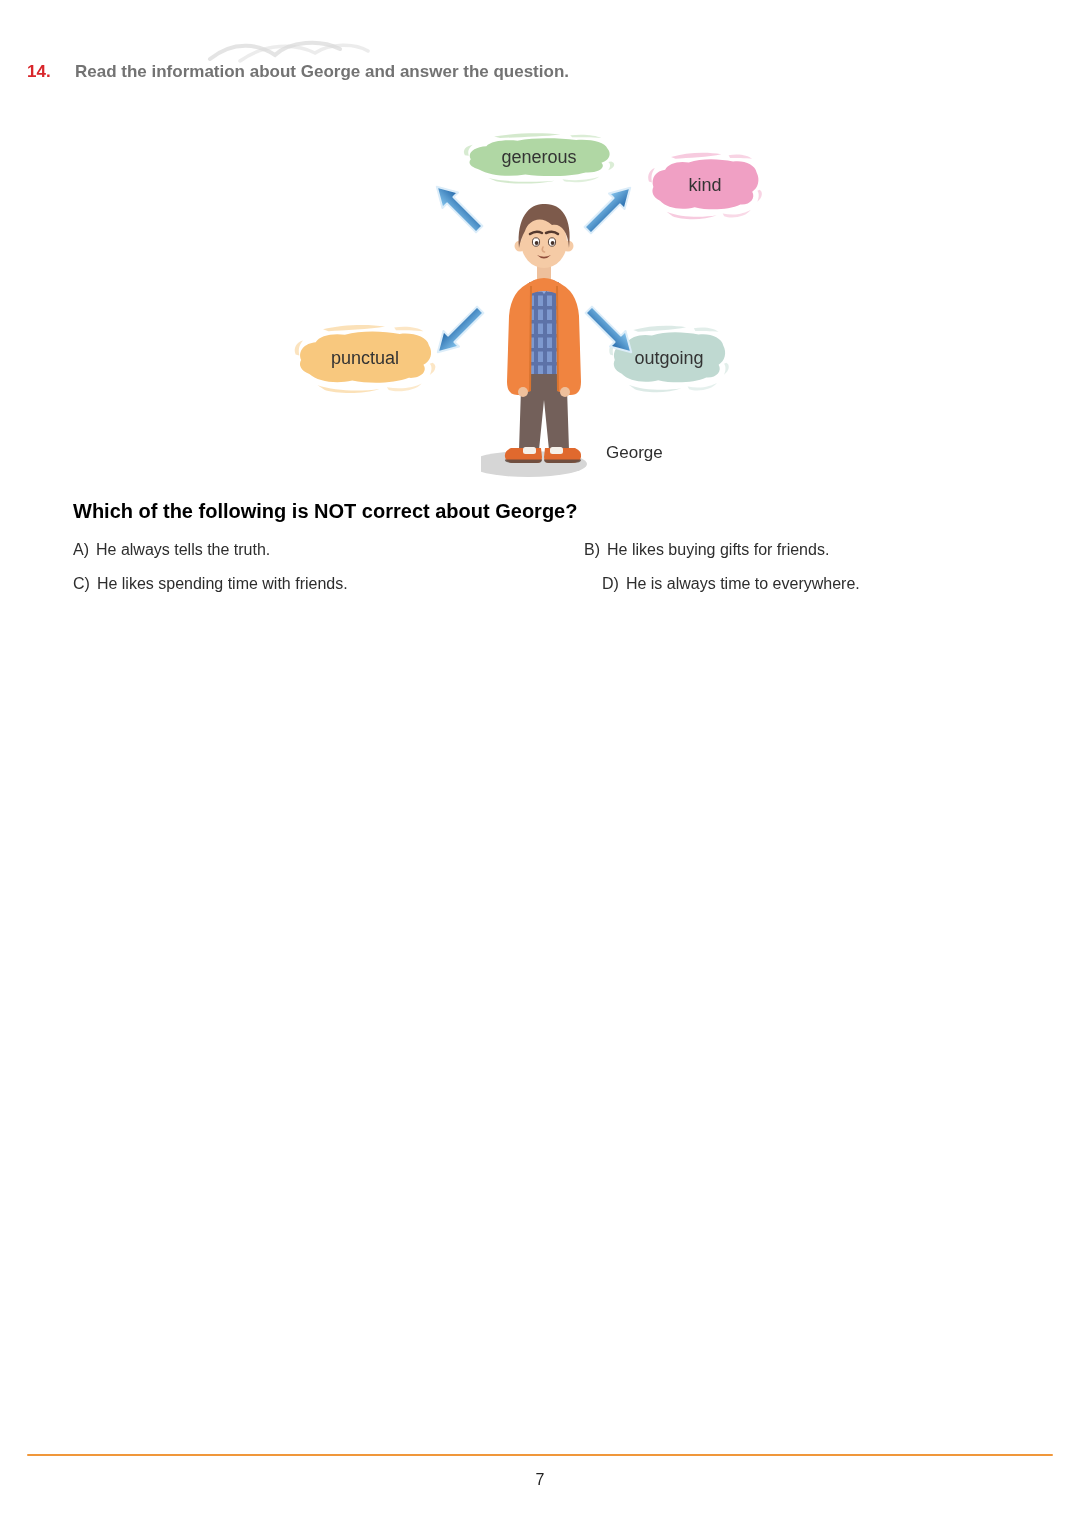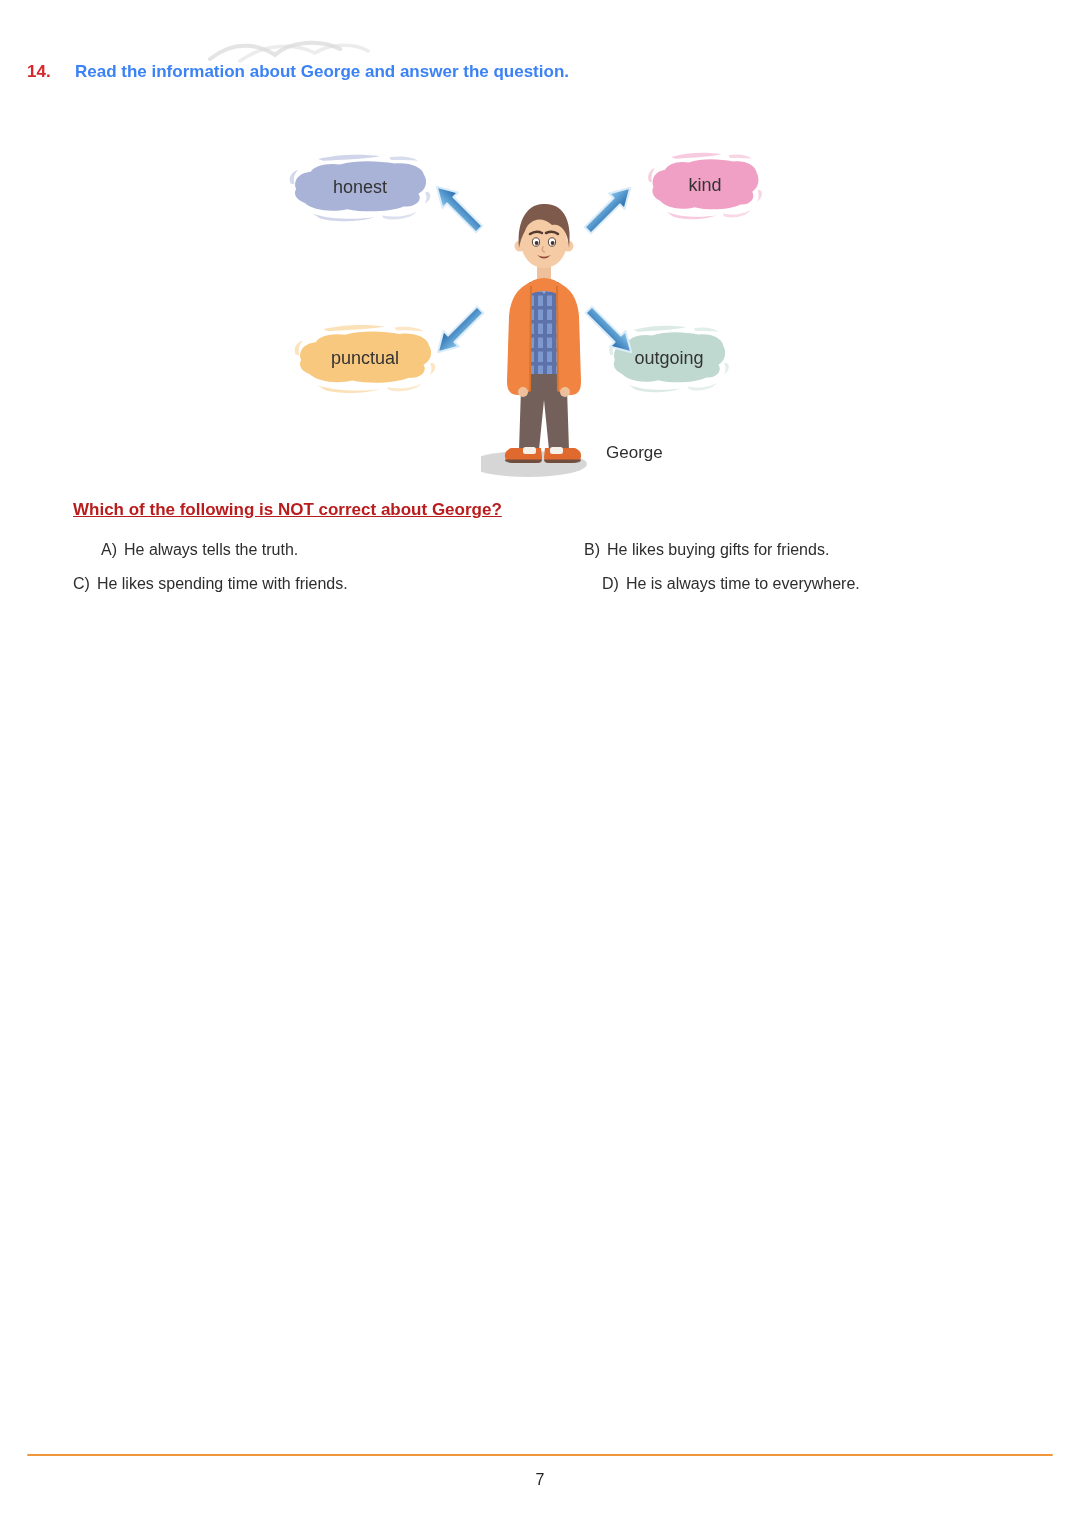--- a/index.html
+++ b/index.html
@@ -11,21 +11,21 @@
   .page { position:absolute; inset:0; background:#ffffff;border-radius:9px; }
 
   
   .watermark { position:absolute; left:205px; top:34px; width:170px; height:32px; }
   .q-num {
     position:absolute; left:27px; top:62px;
     font-size:17px; font-weight:bold; color:#d8262b; line-height:20px;
   }
   .q-title {
     position:absolute; left:75px; top:62px;
-    font-size:17px; font-weight:bold; color:#3b82f6; line-height:20px;
+    font-size:17px; font-weight:bold; color:#737373; line-height:20px;
   }
 
   
   .diagram { position:absolute; left:0; top:0; width:1080px; height:500px; }
   .splash { position:absolute; display:flex; align-items:center; justify-content:center; }
   .splash svg.bg { position:absolute; inset:0; width:100%; height:100%; }
   .splash .trait-label {
     position:relative; font-size:18px; color:#333333; padding-bottom:5px; white-space:nowrap;
   }
   .splash-honest   { left:287px; top:149px; width:146px; height:82px; }
@@ -42,25 +42,25 @@
 
   .boy { position:absolute; left:481px; top:200px; width:124px; height:282px; }
   .george-label {
     position:absolute; left:583px; top:443px;
     font-size:17px; color:#2f2f2f;margin-left:23px;
   }
 
   
   .prompt {
     position:absolute; left:73px; top:500px;
-    font-size:17px; font-weight:bold; color:#b91c1c;text-decoration:underline;
+    font-size:20px; font-weight:bold; color:#000000;
   }
   .option { position:absolute; font-size:16px; color:#2d2d2d; white-space:nowrap; }
   .option .opt-label { margin-right:7px; }
-  .option-a { left:73px;  top:541px;margin-left:28px; }
+  .option-a { left:73px;  top:541px; }
   .option-b { left:584px; top:541px; }
   .option-c { left:73px;  top:575px; }
   .option-d { left:602px; top:575px; }
 
   
   .footer-line {
     position:absolute; left:27px; right:27px; top:1454px; height:2px;
     background:#f0973a; border-radius:1px;
   }
   .page-num {
@@ -95,27 +95,27 @@
   <svg class="watermark" viewBox="0 0 170 30">
     <path d="M5,24 C30,4 55,10 70,20 C85,6 115,4 135,14" stroke="#c9c9c9" stroke-width="4" fill="none" opacity="0.5" stroke-linecap="round"></path>
     <path d="M35,26 C60,8 90,8 110,18 C125,8 150,8 163,16" stroke="#dadada" stroke-width="3.5" fill="none" opacity="0.5" stroke-linecap="round"></path>
   </svg>
 
   <div class="q-num">14.</div>
   <div class="q-title">Read the information about George and answer the question.</div>
 
   <div class="diagram">
 
-    <div class="splash splash-honest">
-      <svg class="bg" viewBox="0 0 160 90" preserveAspectRatio="none">
-        <use href="#splash-shape" fill="#a9b3d8"></use>
-      </svg>
-      <span class="trait-label">honest</span>
-    </div>
-
+
+    <div class="splash splash-generous">
+      <svg class="bg" viewBox="0 0 160 90" preserveAspectRatio="none">
+        <use href="#splash-shape" fill="#b0d7a4"></use>
+      </svg>
+      <span class="trait-label">generous</span>
+    </div>
 
     <div class="splash splash-punctual">
       <svg class="bg" viewBox="0 0 160 90" preserveAspectRatio="none">
         <use href="#splash-shape" fill="#f8c87e"></use>
       </svg>
       <span class="trait-label">punctual</span>
     </div>
 
     <div class="splash splash-kind">
       <svg class="bg" viewBox="0 0 160 90" preserveAspectRatio="none">

